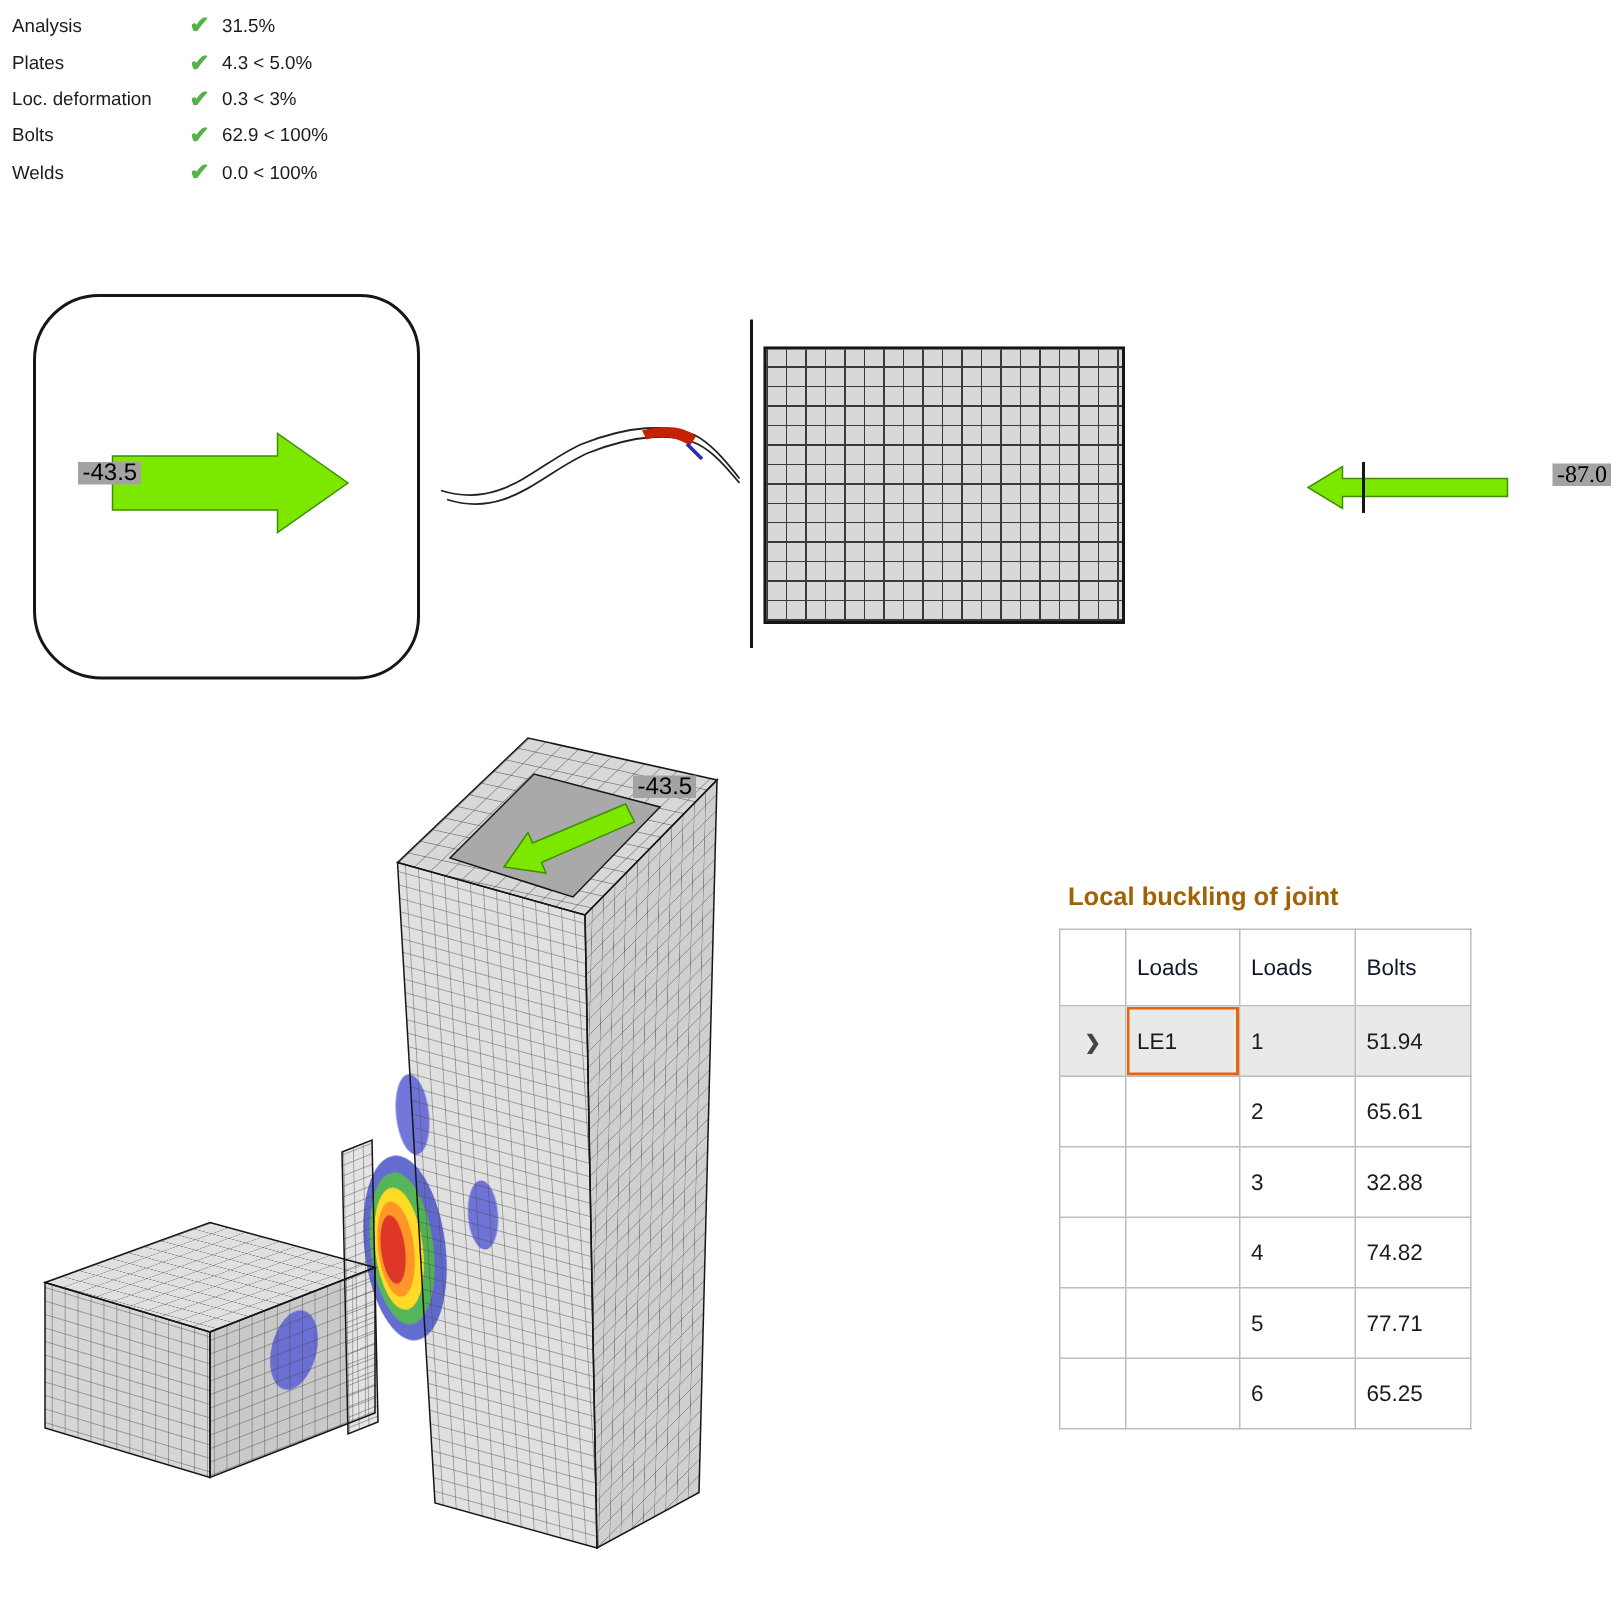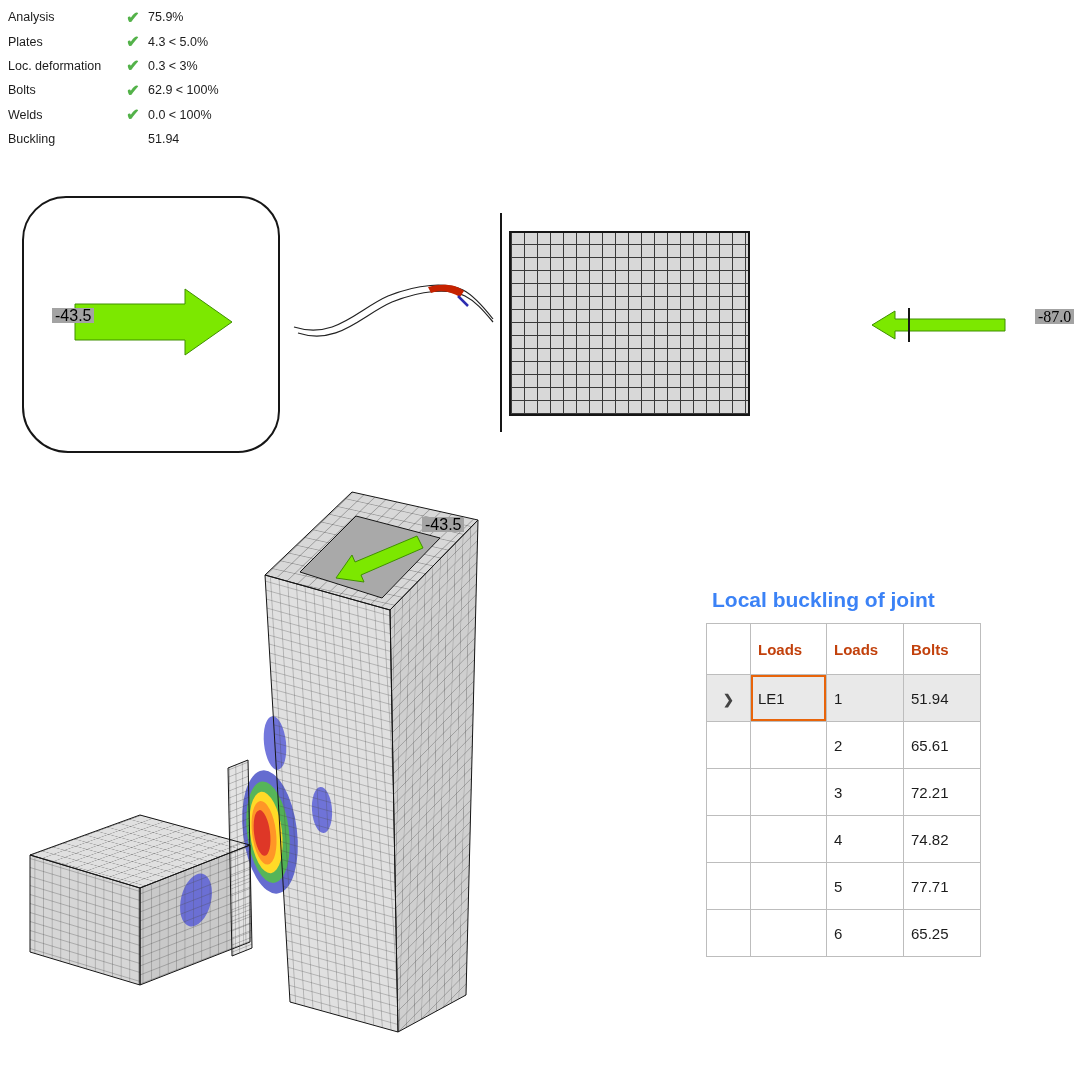--- a/index.html
+++ b/index.html
@@ -28,66 +28,61 @@
               padding:0 3px;white-space:nowrap;}
   #lbl-left{left:52px;top:308px;}
   #lbl-right{left:1035px;top:309px;font-family:Liberation Serif, serif;}
   #lbl-3d{left:422px;top:517px;}
 
   
   .svg3d{position:absolute;left:0;top:480px;width:510px;height:600px;}
 
   
   .panel{position:absolute;left:706px;top:588px;width:278px;}
-  .panel-title{color:#3b82f6;font-weight:bold;font-size:21px;margin:0 0 11px 6px;}
+  .panel-title{color:#a16207;font-weight:bold;font-size:17px;margin:0 0 11px 6px;}
   table.grid{border-collapse:collapse;table-layout:fixed;width:274px;background:#fff;
              font-size:15px;color:#1c1c1c;}
   .grid th,.grid td{border:1px solid #bdbdbd;padding:0 0 0 7px;text-align:left;overflow:hidden;}
-  .grid th{height:50px;font-weight:bold;color:#c2410c;background:#fff;}
+  .grid th{height:50px;font-weight:normal;color:#0f172a;background:#fff;}
   .grid td{height:46px;}
   .grid th.sel,.grid td.sel{padding:0;text-align:center;}
   tr.selected td{background:#e9e9e9;}
   td.active{background:#fff;box-shadow:inset 0 0 0 2px #e8640a;}
   .sel-glyph{color:#444;font-size:13px;font-weight:bold;}
 </style>
 </head>
 <body>
 
 <div id="canvas">
 
   <div class="checks">
     <div class="check-row">
       <span class="check-label">Analysis</span>
       <span class="check-icon">✔</span>
-      <span class="check-value">75.9%</span>
+      <span class="check-value">31.5%</span>
     </div>
     <div class="check-row">
       <span class="check-label">Plates</span>
       <span class="check-icon">✔</span>
       <span class="check-value">4.3 &lt; 5.0%</span>
     </div>
     <div class="check-row">
       <span class="check-label">Loc. deformation</span>
       <span class="check-icon">✔</span>
       <span class="check-value">0.3 &lt; 3%</span>
     </div>
     <div class="check-row">
       <span class="check-label">Bolts</span>
       <span class="check-icon">✔</span>
       <span class="check-value">62.9 &lt; 100%</span>
     </div>
     <div class="check-row">
       <span class="check-label">Welds</span>
       <span class="check-icon">✔</span>
       <span class="check-value">0.0 &lt; 100%</span>
-    </div>
-    <div class="check-row">
-      <span class="check-label">Buckling</span>
-      <span class="check-icon"></span>
-      <span class="check-value">51.94</span>
     </div>
   </div>
 
   <div class="box2d"></div>
   <div class="mesh2d"></div>
   <div class="edge-line"></div>
 
   <svg class="svg-band" viewBox="0 190 1080 280">
 
     <path class="squig" d="M294,327 C335,340 358,309 388,296 C418,284 446,282 463,290 C473,295 482,305 493,319"></path>
@@ -208,21 +203,21 @@
         <tr>
           <td class="sel"></td>
           <td></td>
           <td>2</td>
           <td>65.61</td>
         </tr>
         <tr>
           <td class="sel"></td>
           <td></td>
           <td>3</td>
-          <td>72.21</td>
+          <td>32.88</td>
         </tr>
         <tr>
           <td class="sel"></td>
           <td></td>
           <td>4</td>
           <td>74.82</td>
         </tr>
         <tr>
           <td class="sel"></td>
           <td></td>

